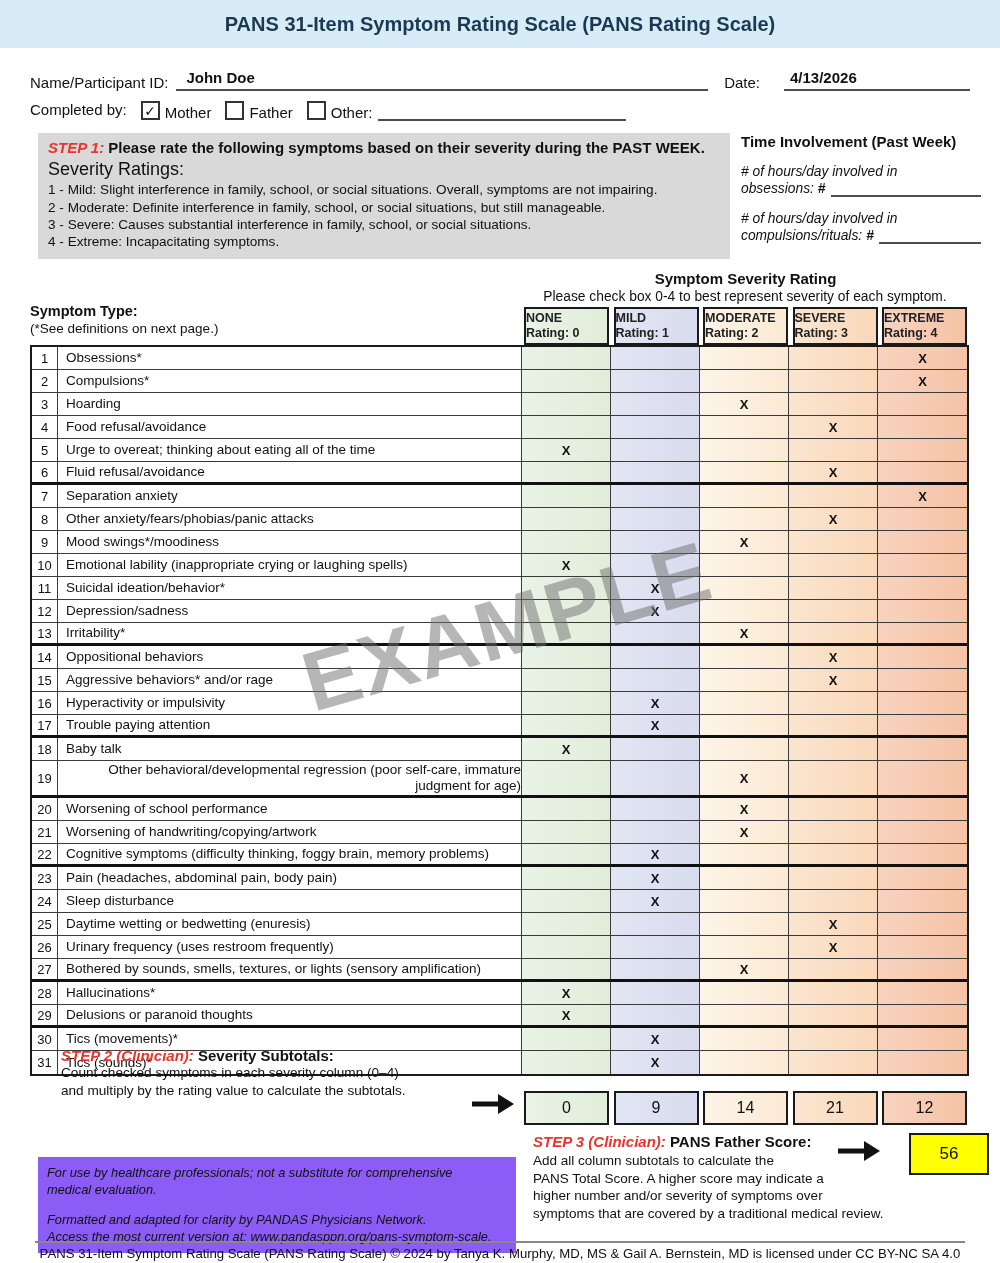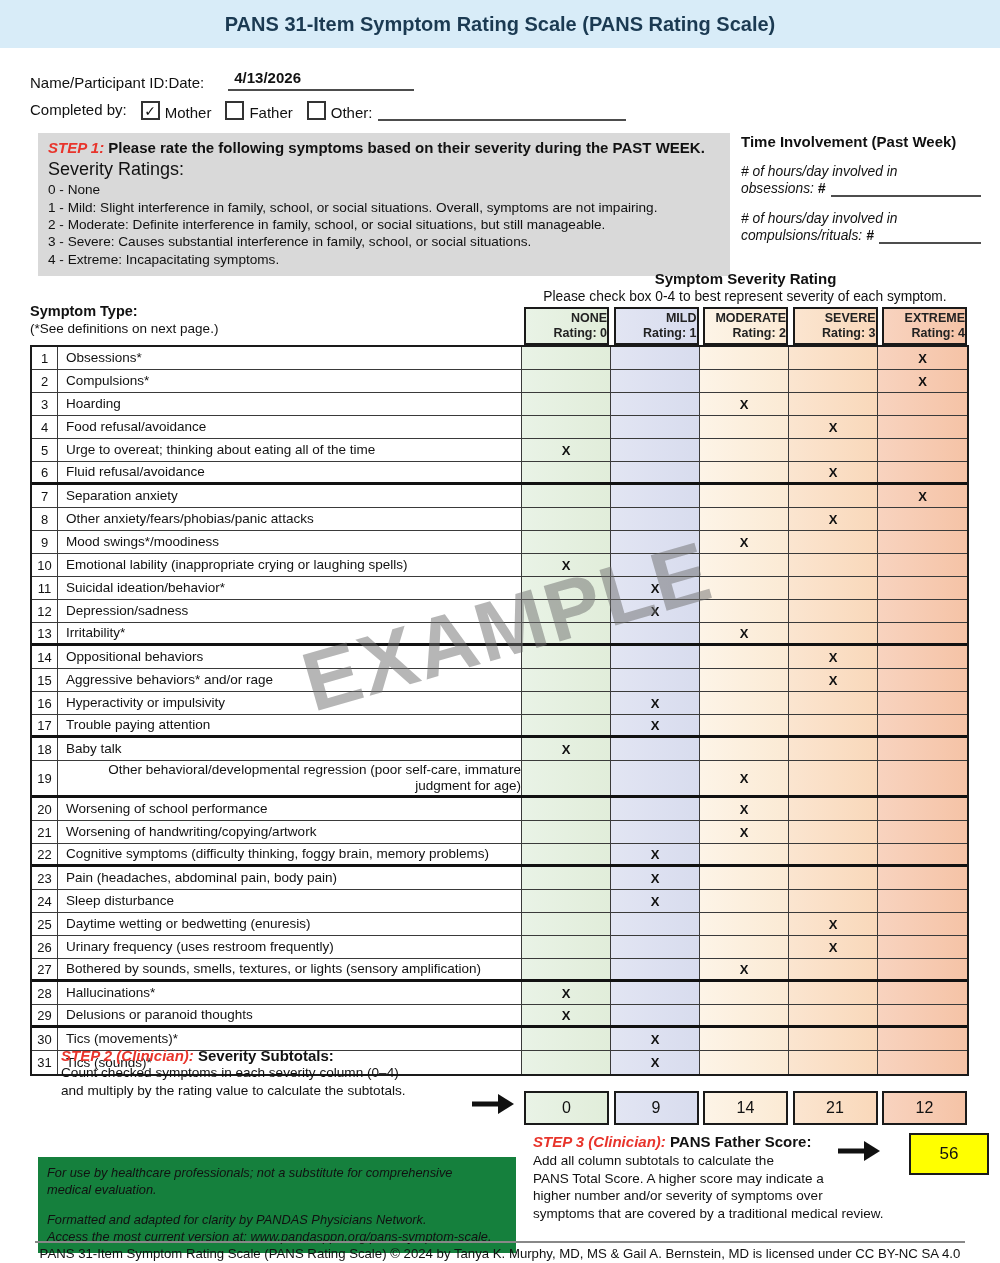--- a/index.html
+++ b/index.html
@@ -33,21 +33,21 @@
   .ti-line{flex:1;border-bottom:2px solid #4d4d4d;height:15px;margin-left:5px;}
   
   .sev-head{left:524px;top:270px;width:443px;text-align:center;font-size:15px;font-weight:bold;}
   .sev-sub{left:445px;top:289px;width:600px;text-align:center;font-size:13.8px;}
   .symtype{left:30px;top:303px;}
   .symtype-label{font-size:14.5px;font-weight:bold;}
   .symtype-note{font-size:13.5px;margin-top:2px;}
   
   .hdr-row{left:524px;top:307px;width:443px;height:38px;display:flex;justify-content:space-between;}
   .hdr-box{width:85px;height:38px;border:2px solid #1a1a1a;box-sizing:border-box;display:flex;flex-direction:column;
-           align-items:flex-end;justify-content:center;text-align:center;}
+           align-items:flex-start;justify-content:center;text-align:center;}
   .hdr-name{font-size:12.5px;font-weight:bold;color:#222;line-height:15px;}
   .hdr-rating{font-size:12.5px;font-weight:bold;color:#222;line-height:15px;}
   
   .tbl{left:30px;top:345px;width:939px;border:2px solid #1a1a1a;box-sizing:border-box;background:#fff;}
   .trow{display:flex;height:23px;border-bottom:1px solid #3a3a3a;box-sizing:border-box;}
   .trow.tall{height:37px;}
   .trow.gend{border-bottom:3px solid #111;}
   .trow:last-child{border-bottom:none;}
   .c{border-right:1px solid #3a3a3a;box-sizing:border-box;display:flex;align-items:center;}
   .c.num{width:26px;justify-content:center;font-size:13px;}
@@ -64,41 +64,42 @@
   .step2-line{font-size:13.6px;line-height:18px;}
   .step2-line:first-of-type{margin-top:4px;}
   .step3{left:533px;top:1133px;width:440px;}
   .step3-line{font-size:13.5px;line-height:17.6px;white-space:nowrap;}
   .step3 .step-head{margin-bottom:2px;}
   .arrow1{left:472px;top:1094px;}
   .arrow2{left:838px;top:1141px;}
   .total-box{left:909px;top:1133px;width:80px;height:42px;border:2px solid #1a1a1a;box-sizing:border-box;
              display:flex;align-items:center;justify-content:center;font-size:17px;}
   
-  .disclaimer{left:38px;top:1157px;width:478px;background:#15803d;padding:8px 9px;box-sizing:border-box;
+  .disclaimer{left:38px;top:1157px;width:478px;background:#8b5cf6;padding:8px 9px;box-sizing:border-box;
               font-style:italic;font-size:12.8px;line-height:16.6px;}
   .disc-gap{height:14px;}
   .footer-rule{left:35px;top:1241px;width:930px;border-top:2px solid #888;}
   .footer-text{left:0;top:1246px;width:1000px;text-align:center;font-size:13.2px;}
   
   .watermark{left:292px;top:638px;font-size:84px;font-weight:bold;letter-spacing:2px;color:rgba(110,110,110,0.5);
              transform:rotate(-16deg);transform-origin:0 0;z-index:9;pointer-events:none;white-space:nowrap;}
   .arr-svg polygon,.arr-svg rect{fill:#111;}
 </style>
 </head>
 <body>
 
 <div class="page">
 
   <div class="abs banner" style="background: rgb(216, 236, 248);">
     <div class="banner-title">PANS 31-Item Symptom Rating Scale (PANS Rating Scale)</div>
   </div>
 
   <div class="abs row-name">
     <span>Name/Participant ID:</span>
+    <span class="uline name-line"><span>John Doe</span></span>
     <span>Date:</span>
     <span class="uline date-line"><span>4/13/2026</span></span>
   </div>
 
   <div class="abs row-completed">
     <span>Completed by:</span>
     <span style="display:flex;">
         <span class="cb-item">
           <span class="cb">✓</span>
           <span>Mother</span>
@@ -115,21 +116,20 @@
       </span>
   </div>
 
   <div class="abs step1-box">
     <div class="s1-head">
       <span class="red-label" style="color: rgb(232, 52, 43);">STEP 1:</span>
       <span>Please rate the following symptoms based on their severity during the PAST WEEK.</span>
     </div>
     <div class="s1-sub">Severity Ratings:</div>
     <div>
-        <div class="s1-item">0 - None</div>
         <div class="s1-item">1 - Mild: Slight interference in family, school, or social situations. Overall, symptoms are not impairing.</div>
         <div class="s1-item">2 - Moderate: Definite interference in family, school, or social situations, but still manageable.</div>
         <div class="s1-item">3 - Severe: Causes substantial interference in family, school, or social situations.</div>
         <div class="s1-item">4 - Extreme: Incapacitating symptoms.</div>
       </div>
   </div>
 
   <div class="abs time-box">
     <div class="ti-head">Time Involvement (Past Week)</div>
     <div>

